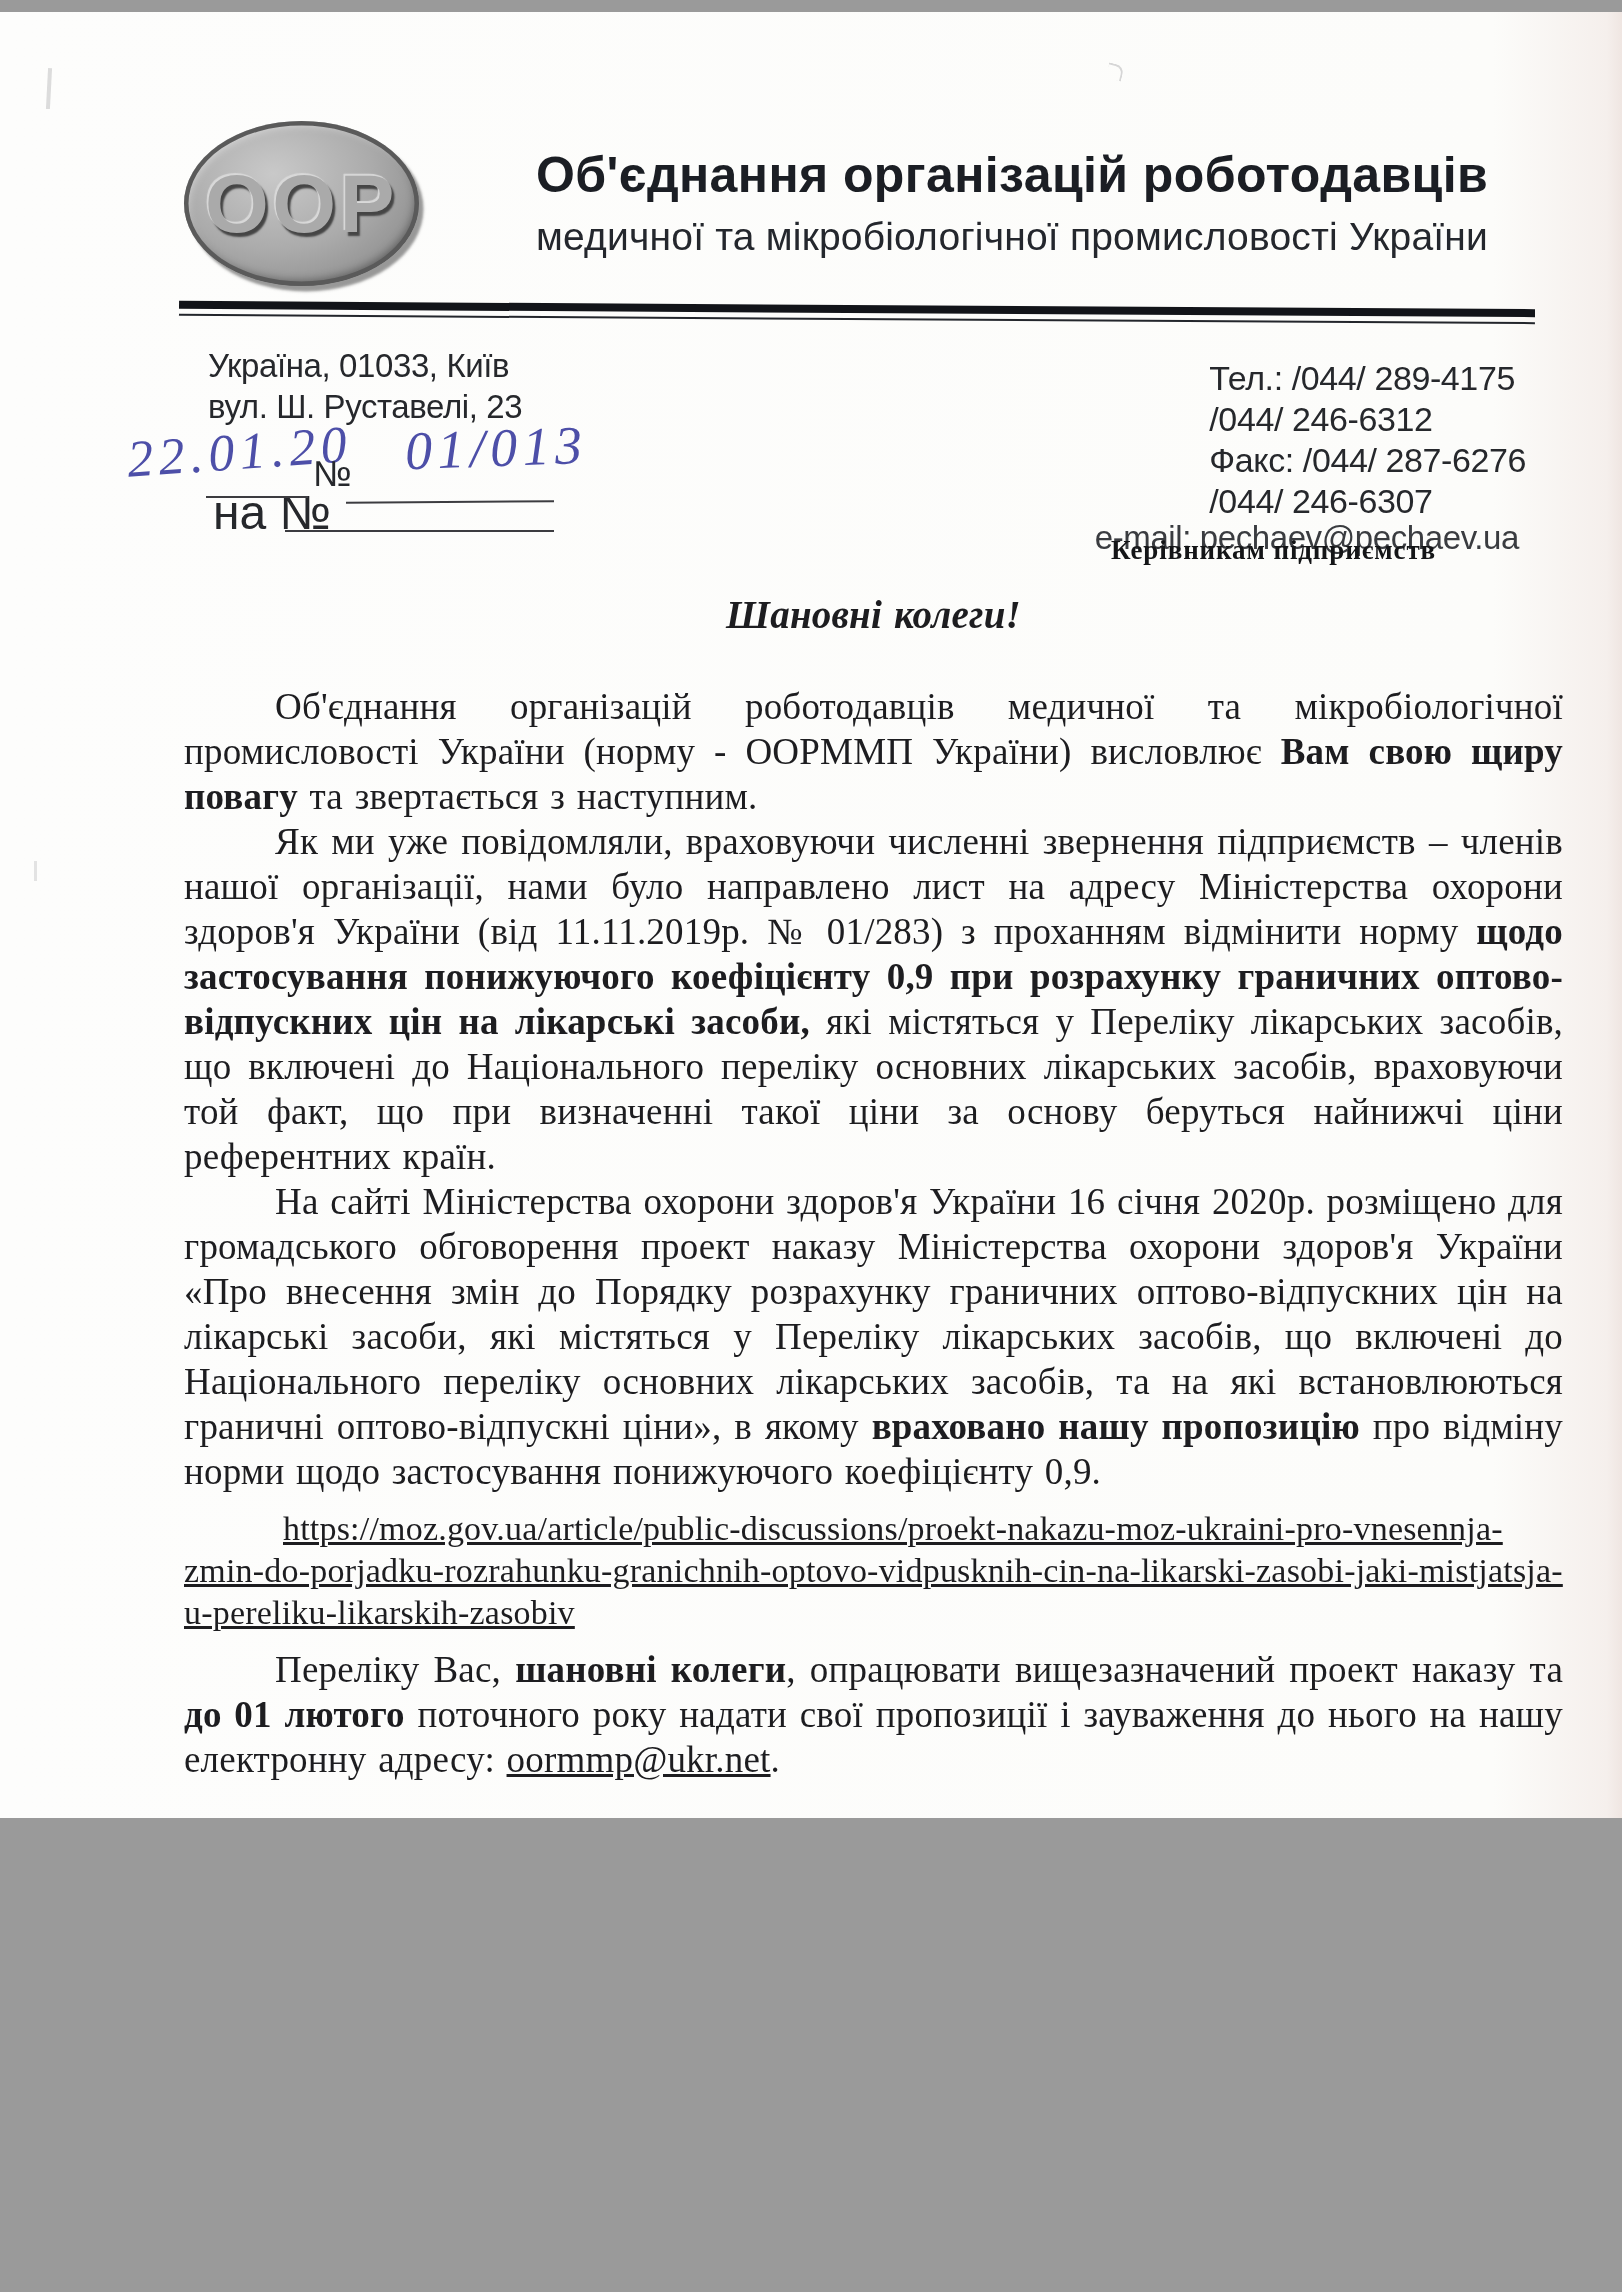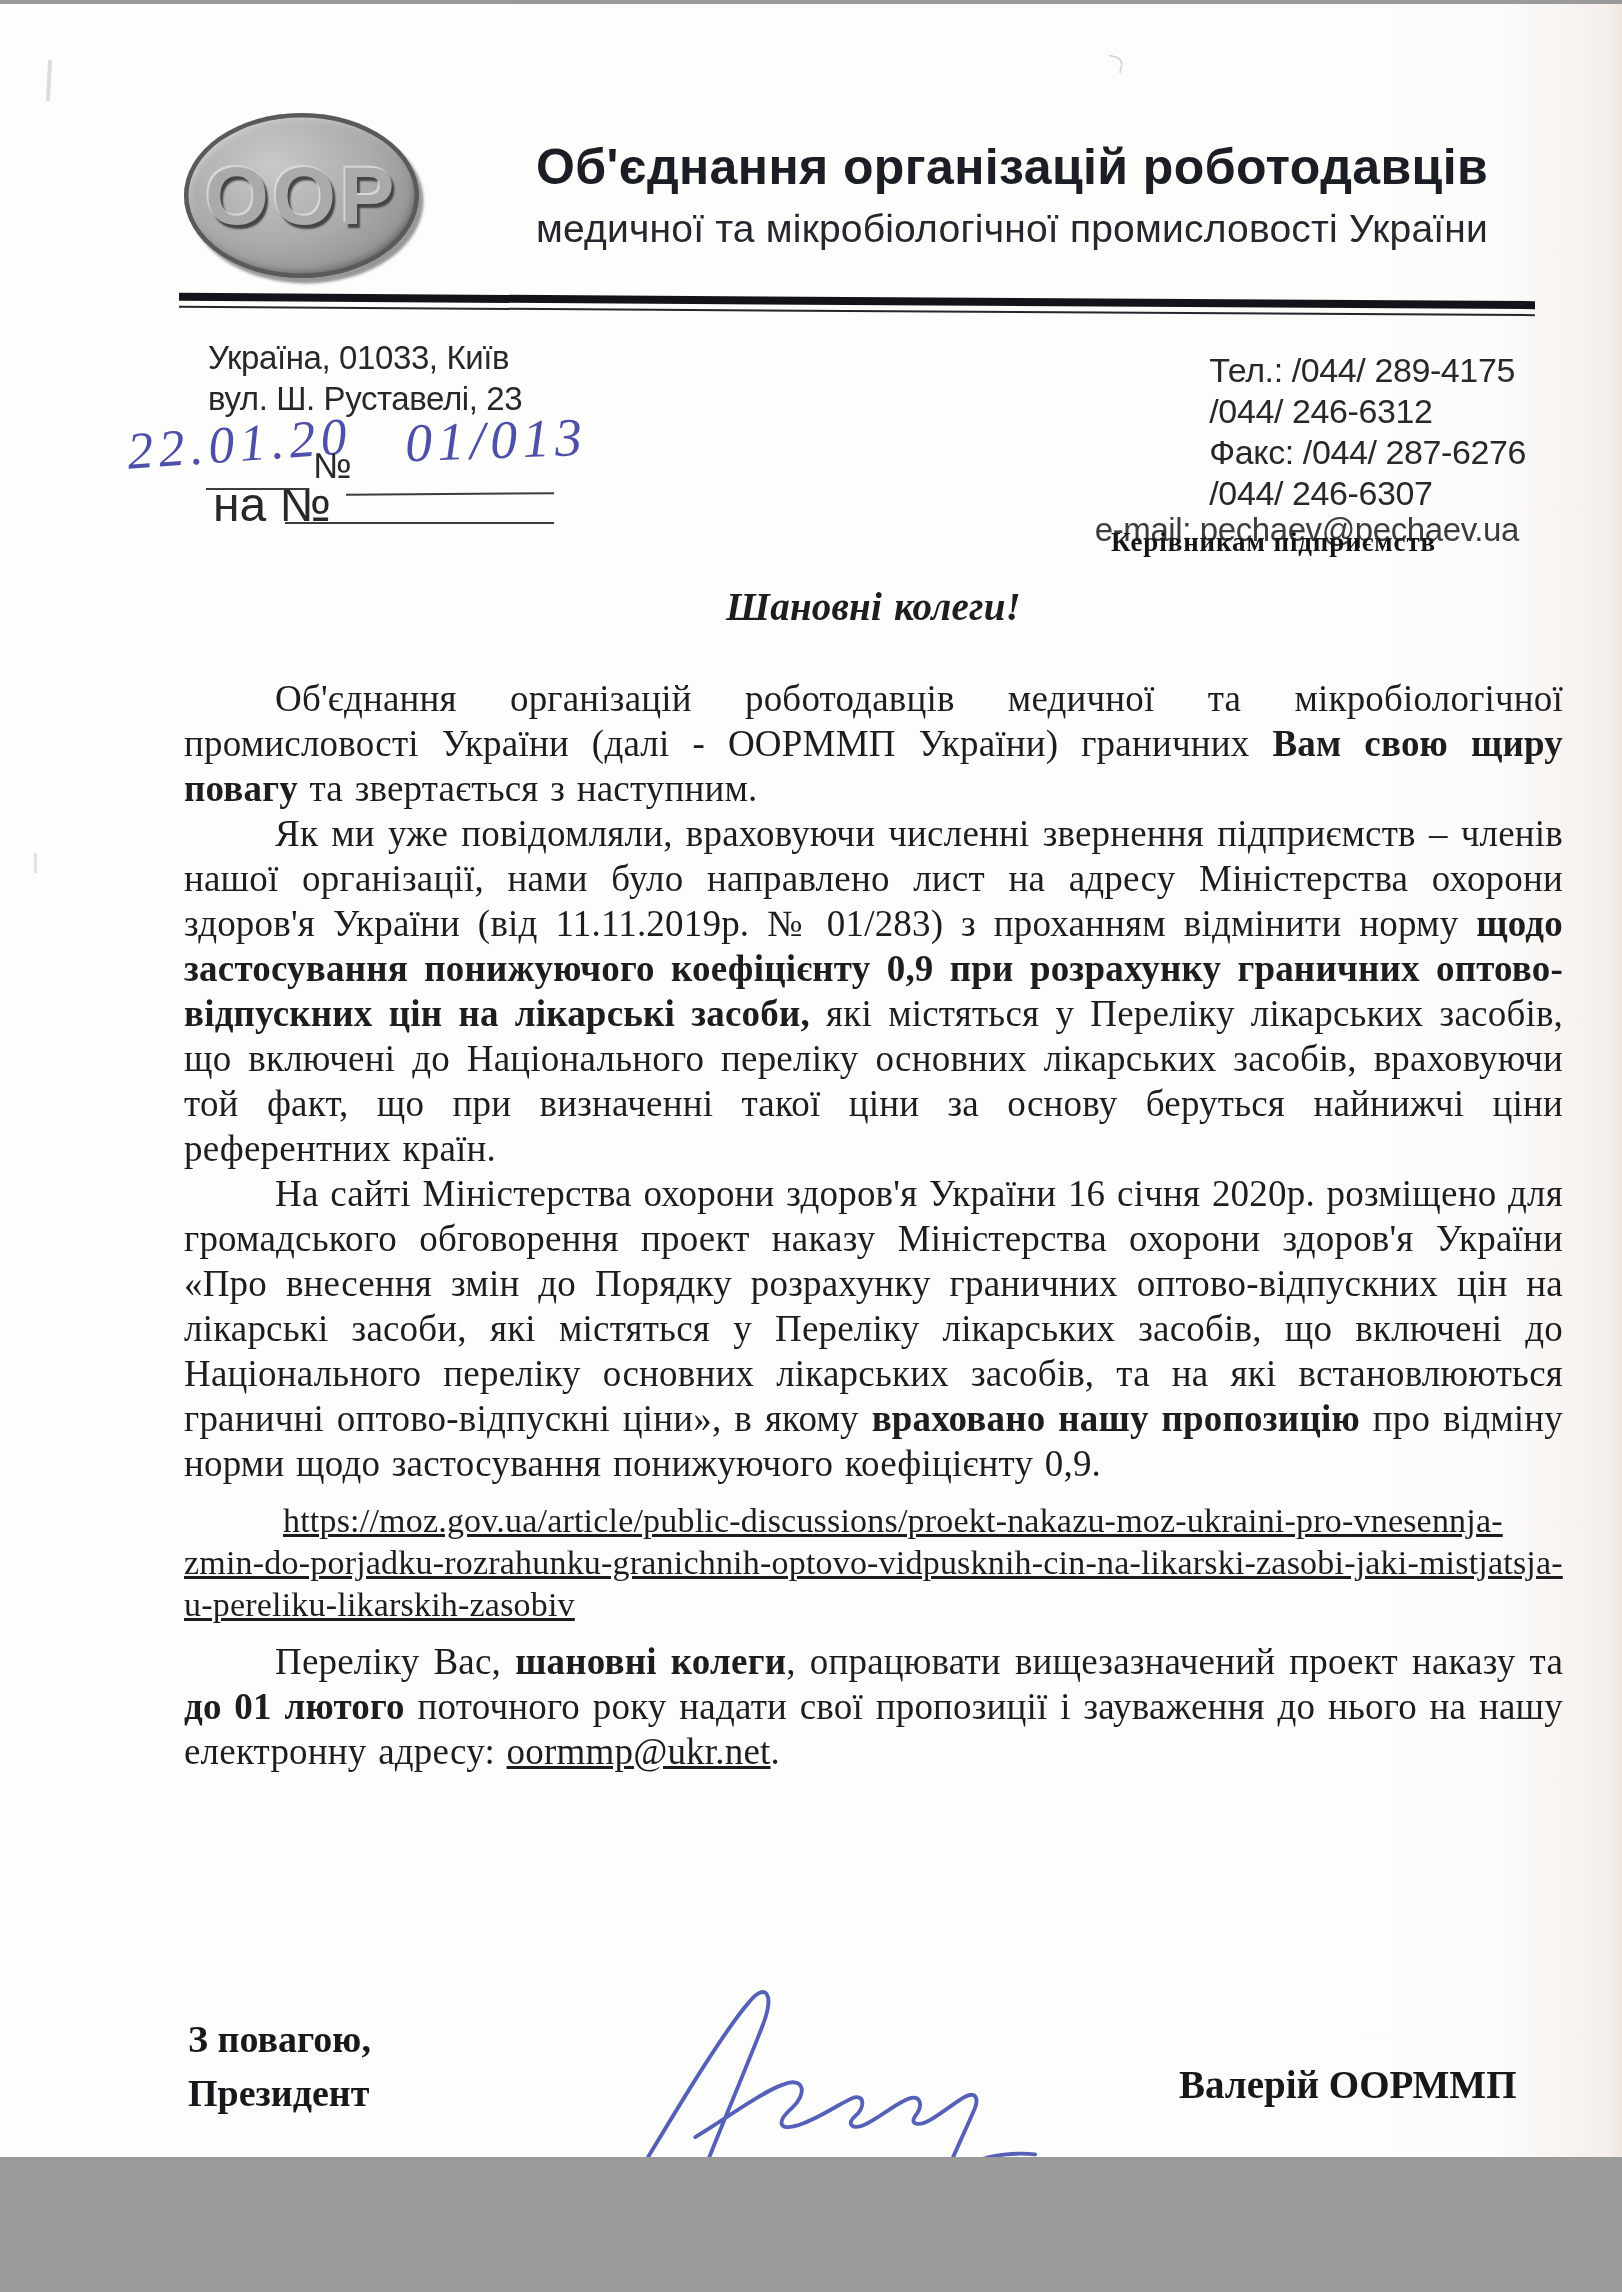--- a/index.html
+++ b/index.html
@@ -1,19 +1,19 @@
 <!DOCTYPE html>
 <html style="font-size:14.3px"><head>
 <meta charset="utf-8">
 <style>
   html,body{margin:0;padding:0;background:#9a9a9a;}
   .page{
     position:relative;
-    width:1623px;height:2153px;
-    margin:4px auto;
+    width:1623px;height:1806px;
+    margin:12px auto;
     background:linear-gradient(90deg,#fdfdfc 0%,#fcfcfa 92%,#f5efec 99%,#efe5e1 100%);
     overflow:hidden;
     font-family:"Liberation Serif", serif;
     color:#1e1e20;
   }
   
   .logo{
     position:absolute;left:184px;top:109px;width:235px;height:165px;
     border-radius:50%;
     background:radial-gradient(ellipse at 38% 32%, #c9c9c9 0%, #ababab 48%, #919191 78%, #7d7d7d 100%);
@@ -139,21 +139,21 @@
   <div class="no-sign">№</div>
   <div class="hw num-hw">01/013</div>
   <div class="na-no">на №</div>
   <div class="uline ul-date"></div>
   <div class="uline ul-num"></div>
   <div class="uline ul-nano"></div>
 
   <div class="body">
     <div class="salutation">Шановні колеги!</div>
     <div>
-        <p class="para normal"><span>Об'єднання організацій роботодавців медичної та мікробіологічної промисловості України (далі - ООРММП України) граничних </span><span class="b">Вам свою щиру повагу</span><span> та звертається з наступним.</span></p>
+        <p class="para normal"><span>Об'єднання організацій роботодавців медичної та мікробіологічної промисловості України (норму - ООРММП України) висловлює </span><span class="b">Вам свою щиру повагу</span><span> та звертається з наступним.</span></p>
         <p class="para normal"><span>Як ми уже повідомляли, враховуючи численні звернення підприємств – членів нашої організації, нами було направлено лист на адресу Міністерства охорони здоров'я України (від 11.11.2019р. № 01/283) з проханням відмінити норму </span><span class="b">щодо застосування понижуючого коефіцієнту 0,9 при розрахунку граничних оптово-відпускних цін на лікарські засоби,</span><span> які містяться у Переліку лікарських засобів, що включені до Національного переліку основних лікарських засобів, враховуючи той факт, що при визначенні такої ціни за основу беруться найнижчі ціни референтних країн.</span></p>
         <p class="para normal"><span>На сайті Міністерства охорони здоров'я України 16 січня 2020р. розміщено для громадського обговорення проект наказу Міністерства охорони здоров'я України «Про внесення змін до Порядку розрахунку граничних оптово-відпускних цін на лікарські засоби, які містяться у Переліку лікарських засобів, що включені до Національного переліку основних лікарських засобів, та на які встановлюються граничні оптово-відпускні ціни», в якому </span><span class="b">враховано нашу пропозицію</span><span> про відміну норми щодо застосування понижуючого коефіцієнту 0,9.</span></p>
         <p class="para link"><span class="u">https://moz.gov.ua/article/public-discussions/proekt-nakazu-moz-ukraini-pro-vnesennja-zmin-do-porjadku-rozrahunku-granichnih-optovo-vidpusknih-cin-na-likarski-zasobi-jaki-mistjatsja-u-pereliku-likarskih-zasobiv</span></p>
         <p class="para normal"><span>Переліку Вас, </span><span class="b">шановні колеги</span><span>, опрацювати вищезазначений проект наказу та </span><span class="b">до 01 лютого</span><span> поточного року надати свої пропозиції і зауваження до нього на нашу електронну адресу: </span><span class="u">oormmp@ukr.net</span><span>.</span></p>
       </div>
   </div>
 
   <div class="closing">
     <div>З повагою,</div>
     <div>Президент</div>

